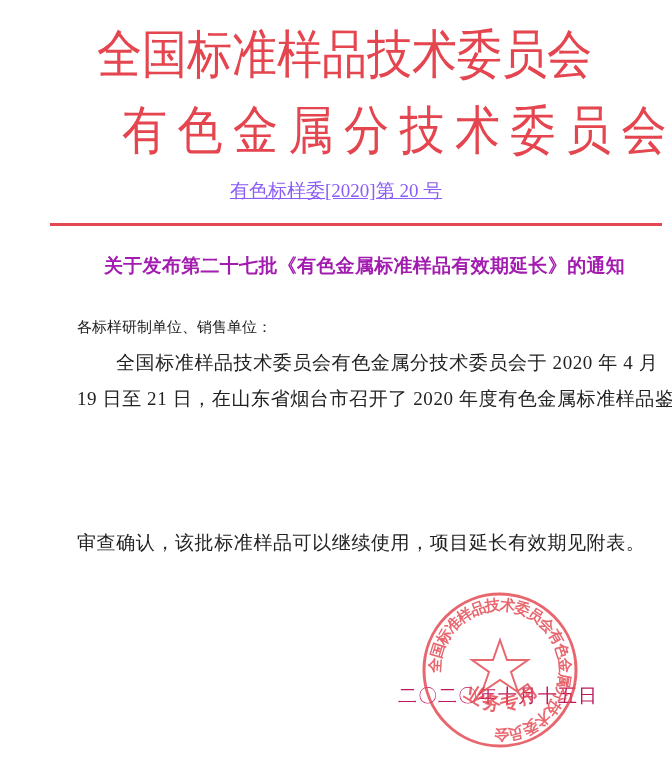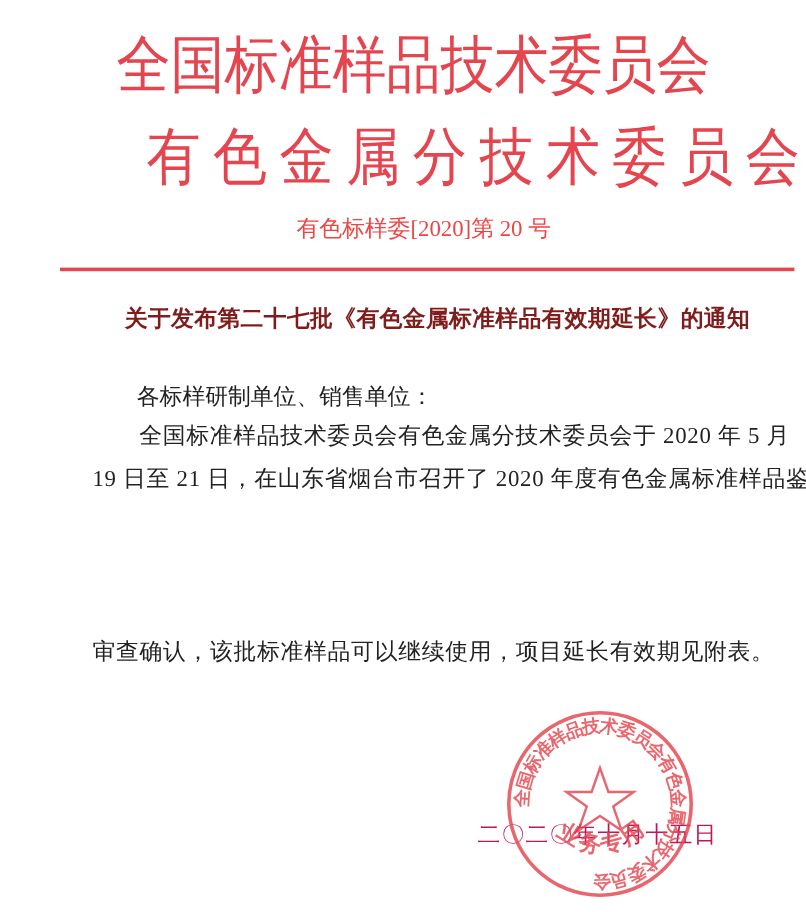--- a/index.html
+++ b/index.html
@@ -6,38 +6,38 @@
     body { width: 672px; height: 760px; position: relative; overflow: hidden; }
     .page { position: absolute; left: 0; top: 0; width: 672px; height: 760px; background: #fff; }
     .red-title {
       position: absolute; color: #e4454f;
       font-family: "DejaVu Serif", "Liberation Serif", serif;
       white-space: nowrap; line-height: 1;
     }
     .title-1 { left: 97px; top: 28px; font-size: 45px; letter-spacing: 0px; transform-origin: left top; transform: scaleY(1.16); }
     .title-2 { left: 122px; top: 104px; font-size: 45px; letter-spacing: 10.5px; transform-origin: left top; transform: scaleY(1.16); }
     .doc-number {
-      position: absolute; left: 247px; top: 178px;
+      position: absolute; left: 230px; top: 178px;
       font-family: "Liberation Serif", "DejaVu Serif", serif;
-      font-size: 19px; color: #ef4444; white-space: nowrap;
+      font-size: 19px; color: #8b5cf6; white-space: nowrap; text-decoration: underline;
     }
     .red-rule {
       position: absolute; left: 50px; top: 223px; width: 612px; height: 3px;
       background: #e4474f;
     }
     .subject {
       position: absolute; left: 104px; top: 253px;
       font-family: "Liberation Serif", "DejaVu Serif", serif;
-      font-size: 19px; font-weight: bold; color: #7f1d1d; white-space: nowrap;
+      font-size: 19px; font-weight: bold; color: #a21caf; white-space: nowrap;
       letter-spacing: 0.3px;
     }
     .salutation {
       position: absolute; left: 77px; top: 318px;
       font-family: "Liberation Serif", "DejaVu Serif", serif;
-      font-size: 19px; color: #222; white-space: nowrap; margin-left: 37px;
+      font-size: 15px; color: #222; white-space: nowrap;
     }
     .body-line {
       position: absolute;
       font-family: "Liberation Serif", "DejaVu Serif", serif;
       font-size: 19px; color: #222; white-space: nowrap;
       letter-spacing: 0.6px;
     }
     .l1 { left: 116px; top: 350px; }
     .l2 { left: 77px; top: 386px; }
     .l3 { left: 77px; top: 422px; }
@@ -63,21 +63,21 @@
   <div class="red-title title-2">有色金属分技术委员会</div>
 
   <div class="doc-number">有色标样委[2020]第 20 号</div>
 
   <div class="red-rule"></div>
 
   <div class="subject">关于发布第二十七批《有色金属标准样品有效期延长》的通知</div>
 
   <div class="salutation">各标样研制单位、销售单位：</div>
 
-  <div class="body-line l1">全国标准样品技术委员会有色金属分技术委员会于 2020 年 5 月</div>
+  <div class="body-line l1">全国标准样品技术委员会有色金属分技术委员会于 2020 年 4 月</div>
   <div class="body-line l2">19 日至 21 日，在山东省烟台市召开了 2020 年度有色金属标准样品鉴</div>
   <div class="body-line l5">审查确认，该批标准样品可以继续使用，项目延长有效期见附表。</div>
 
   <div class="date">二〇二〇年十月十五日</div>
 
   <svg class="stamp" viewBox="0 0 160 160" xmlns="http://www.w3.org/2000/svg">
     <defs>
       <path id="ringPath" d="M 80 80 m -60 0 a 60 60 0 1 1 120 0 a 60 60 0 1 1 -120 0"></path>
       <path id="bottomPath" d="M 38 100 Q 80 140 122 100"></path>
     </defs>

